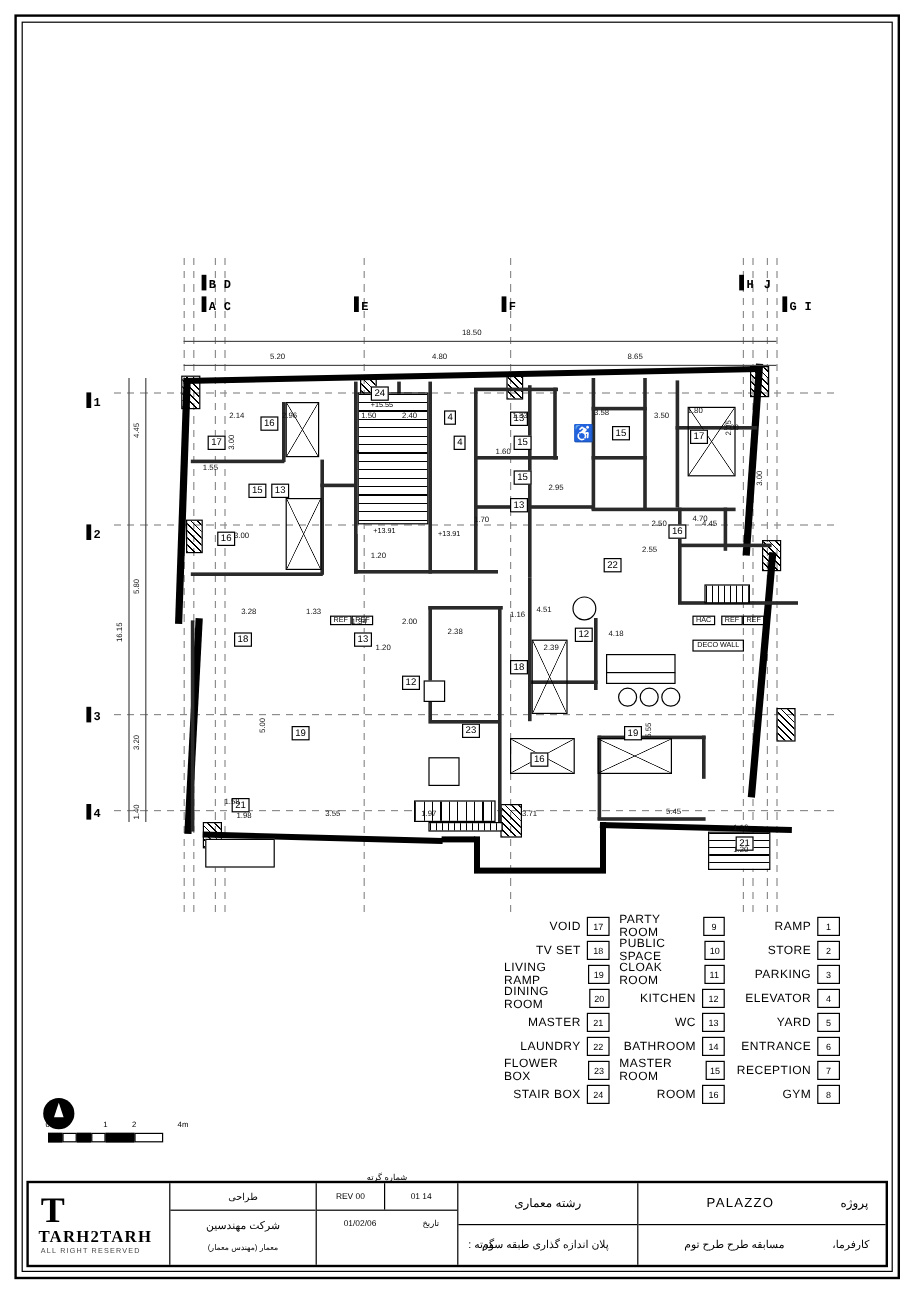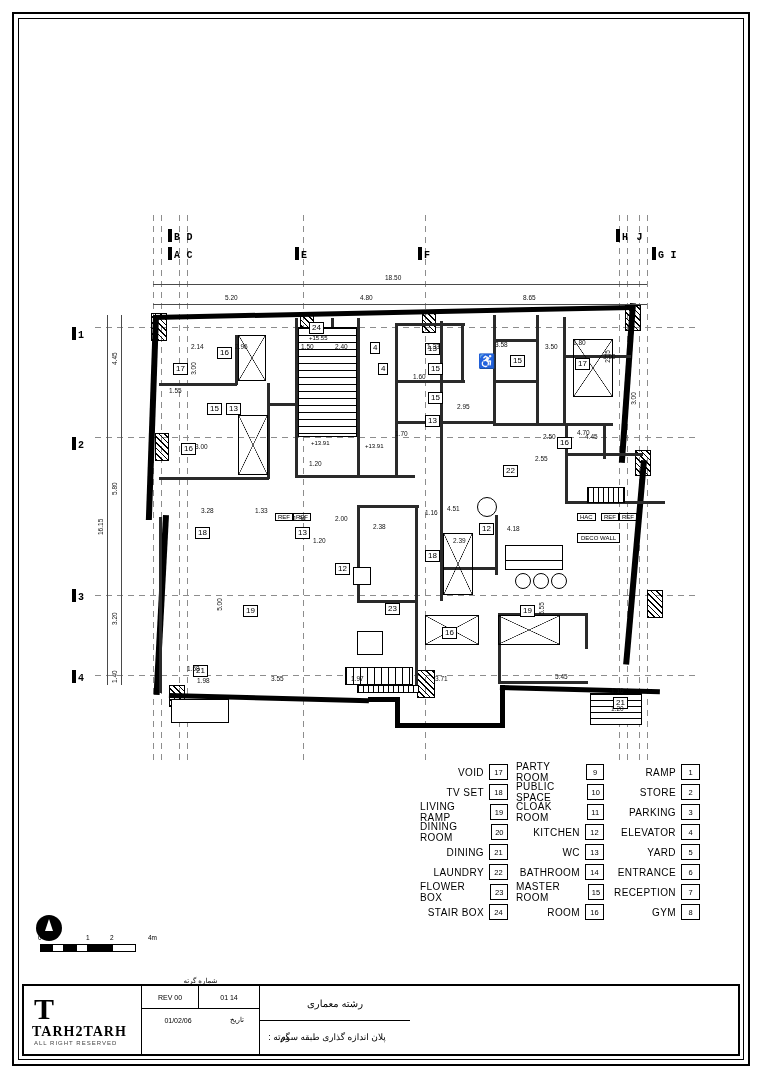--- a/index.html
+++ b/index.html
@@ -371,21 +371,21 @@
         </div>
       <div class="leg-row">
           <span class="lbl">LIVING RAMP</span>
           <span class="num">19</span>
         </div>
       <div class="leg-row">
           <span class="lbl">DINING ROOM</span>
           <span class="num">20</span>
         </div>
       <div class="leg-row">
-          <span class="lbl">DINING</span>
+          <span class="lbl">MASTER</span>
           <span class="num">21</span>
         </div>
       <div class="leg-row">
           <span class="lbl">LAUNDRY</span>
           <span class="num">22</span>
         </div>
       <div class="leg-row">
           <span class="lbl">FLOWER BOX</span>
           <span class="num">23</span>
         </div>
@@ -414,32 +414,45 @@
   </div>
 
   <div id="title">
     <div class="tb-cell logo-wrap">
       <span class="logo-mark">T</span>
       <span class="logo-text">TARH2TARH</span>
       <span class="logo-sub">ALL RIGHT RESERVED</span>
     </div>
 
 
+    <div class="tb-cell" style="width:122px;">
+      <div class="hline" style="top:22px;"></div>
+      <div class="cellbox rtl" style="left:0;right:0;top:2px;height:18px;font-size:8px;">طراحی</div>
+      <div class="cellbox rtl" style="left:0;right:0;top:26px;height:18px;font-size:9px;">شرکت مهندسین</div>
+      <div class="cellbox rtl" style="left:0;right:0;top:46px;height:16px;font-size:6.5px;">معمار (مهندس معمار)</div>
+    </div>
 
     <div class="tb-cell" style="width:118px;">
       <div class="hline" style="top:22px;"></div>
       <div class="vline" style="left:56px;top:0;height:22px;"></div>
       <div class="cellbox" style="left:0;width:56px;top:2px;height:18px;font-size:7px;">REV 00</div>
       <div class="cellbox" style="left:56px;width:62px;top:2px;height:18px;font-size:7px;">01 14</div>
       <div class="cellbox rtl" style="left:0;right:0;top:-14px;height:18px;font-size:7px;">شماره گرته</div>
       <div class="cellbox" style="left:0;width:72px;top:26px;height:16px;font-size:7px;">01/02/06</div>
       <div class="cellbox rtl" style="left:72px;width:46px;top:26px;height:16px;font-size:7px;">تاریخ</div>
     </div>
 
     <div class="tb-cell" style="width:150px;">
       <div class="hline" style="top:34px;"></div>
       <div class="cellbox rtl" style="left:0;right:0;top:6px;height:22px;font-size:10px;">رشته معماری</div>
       <div class="cellbox rtl" style="left:0;right:4px;top:40px;height:22px;font-size:9px;">پلان اندازه گذاری طبقه سوم</div>
       <div class="cellbox rtl" style="left:4px;width:30px;top:40px;height:22px;font-size:9px;">گرته :</div>
     </div>
 
+    <div class="tb-cell" style="flex:1;">
+      <div class="hline" style="top:34px;"></div>
+      <div class="cellbox" style="left:0;right:36px;top:6px;height:22px;font-size:11px;letter-spacing:1px;">PALAZZO</div>
+      <div class="cellbox rtl" style="right:6px;width:40px;top:6px;height:22px;font-size:10px;">پروژه</div>
+      <div class="cellbox rtl" style="left:0;right:46px;top:40px;height:22px;font-size:9px;">مسابقه طرح طرح توم</div>
+      <div class="cellbox rtl" style="right:6px;width:46px;top:40px;height:22px;font-size:9px;">کارفرما،</div>
+    </div>
   </div>
 </div>
 
 </body></html>

